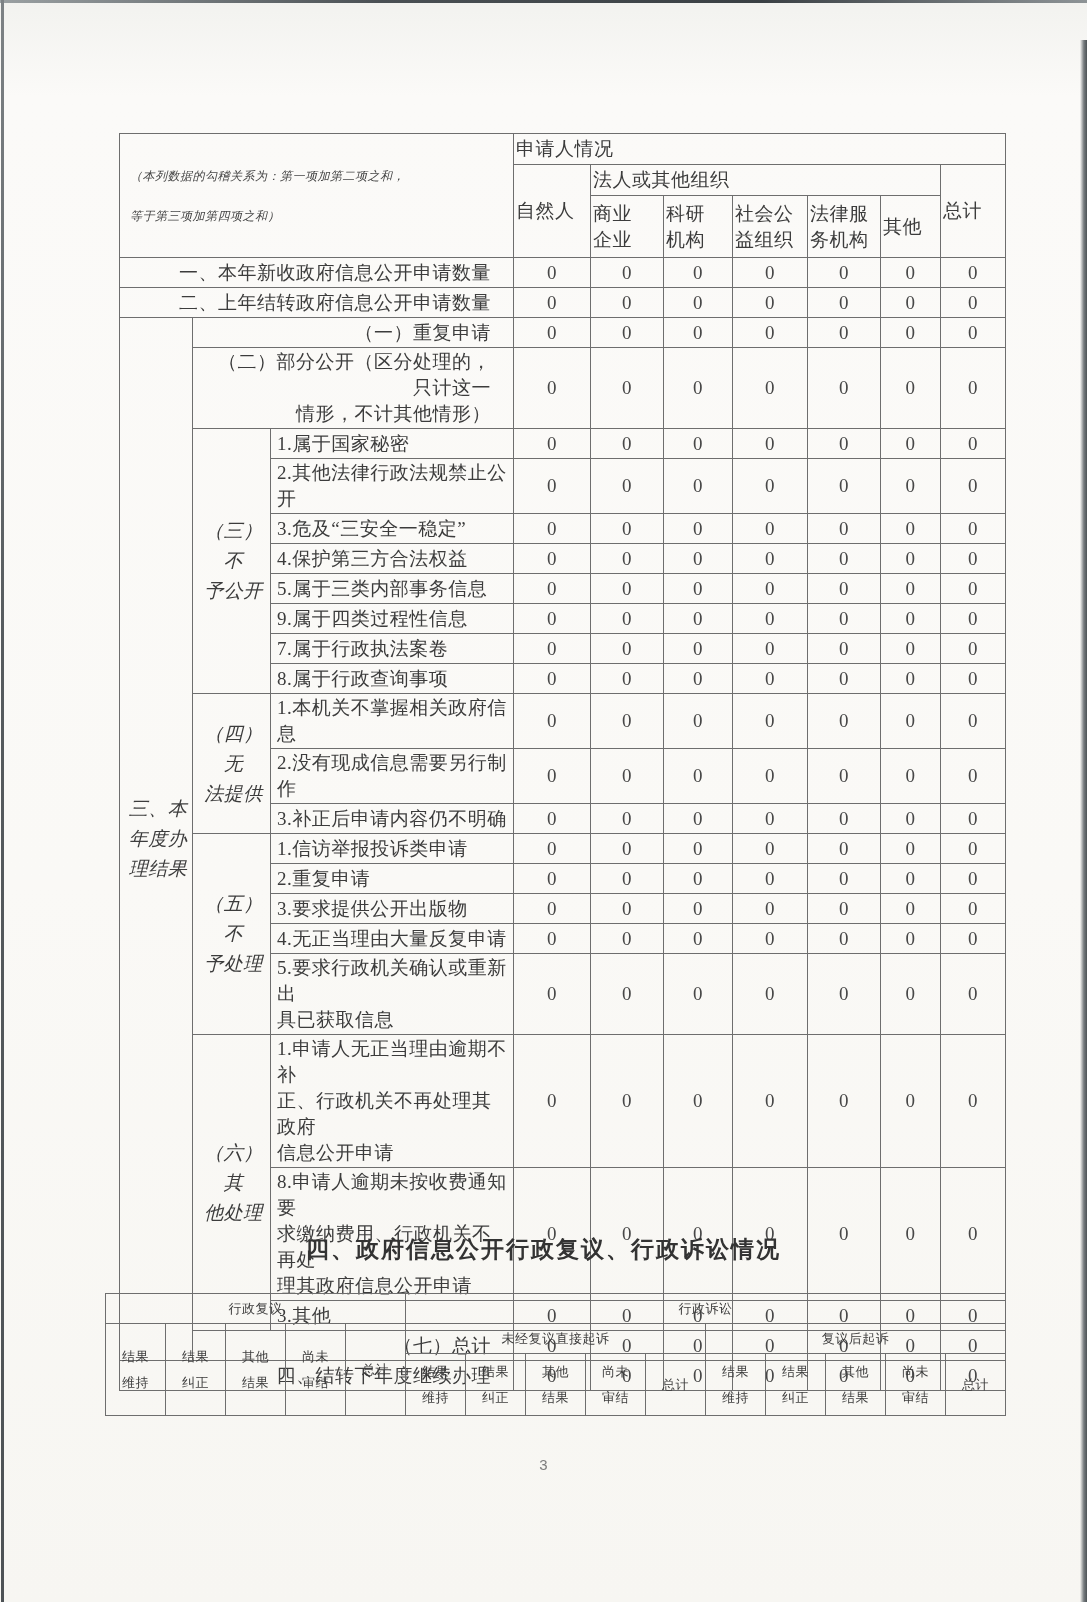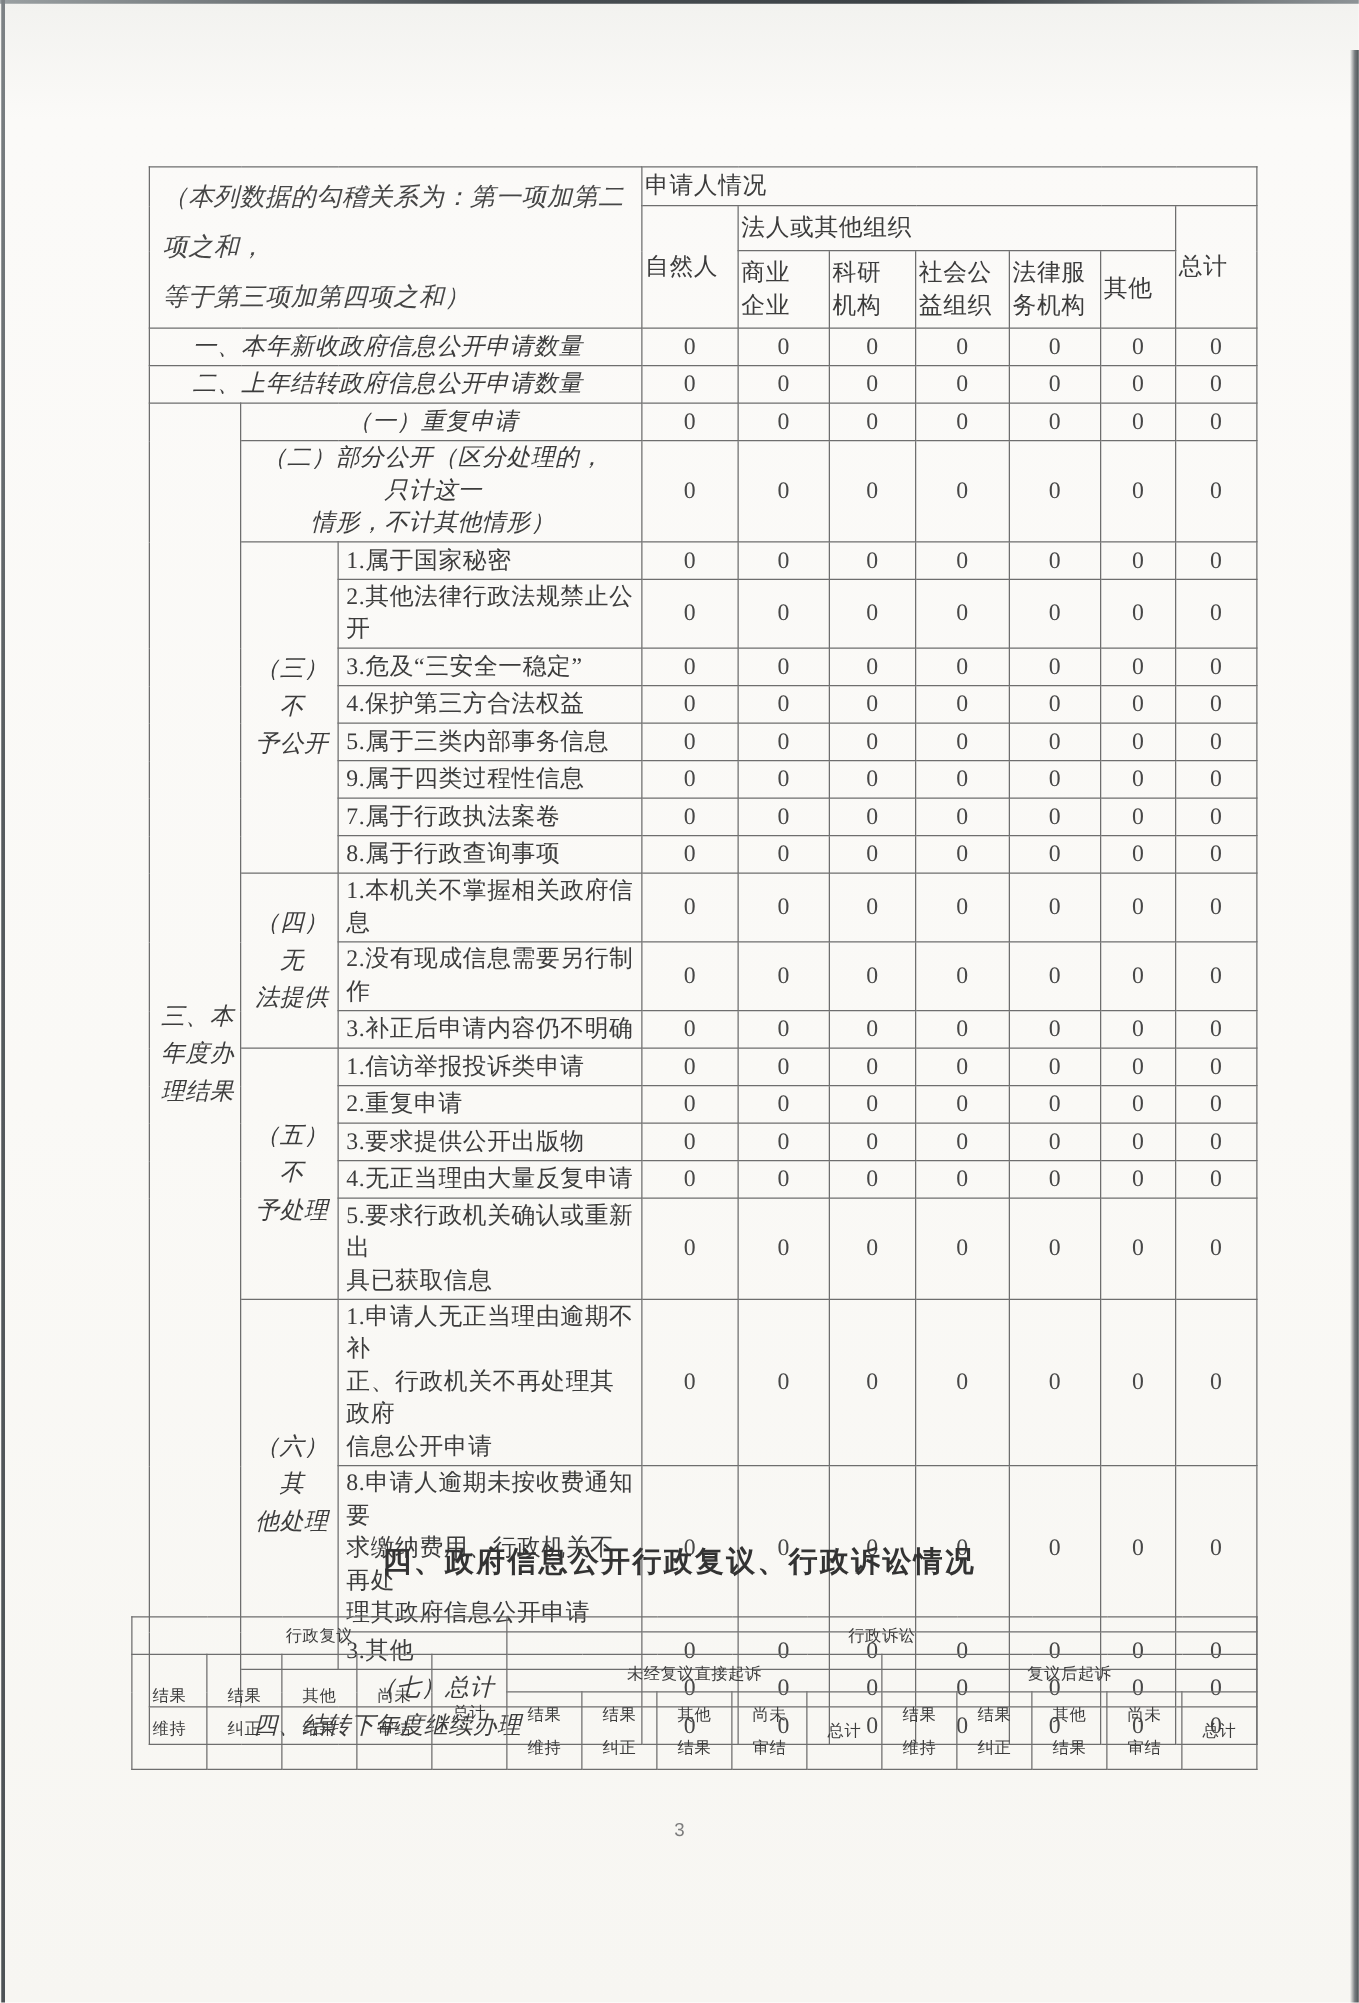--- a/index.html
+++ b/index.html
@@ -16,23 +16,23 @@
     background:linear-gradient(180deg,#7d8285,#565b5e 40%,#4d5255);}
   .edge-right{position:absolute;right:0;top:40px;width:7px;height:1562px;
     background:linear-gradient(90deg,rgba(150,150,150,0),#767b7e 55%,#4d5356);}
 
   table{border-collapse:collapse;table-layout:fixed;}
   td{border:1px solid #6e6e6e;white-space:pre-line;overflow:hidden;
      font-size:19px;line-height:26px;letter-spacing:.5px;vertical-align:middle;}
 
   
   #t1{position:absolute;left:119px;top:133px;width:886px;}
-  #t1 .note{font-style:italic;font-size:20px;line-height:40px;padding:4px 10px;text-align:left;color:#464646;}
+  #t1 .note{font-style:italic;font-size:12px;line-height:40px;padding:4px 10px;text-align:left;color:#464646;}
   #t1 .hc{text-align:left;padding:2px 2px;font-family:Liberation Serif, serif;}
-  #t1 .lbl{text-align:center;padding:1px 22px 1px 9px;font-style:italic;}
+  #t1 .lbl{text-align:right;padding:1px 22px 1px 9px;}
   #t1 .grp{text-align:center;padding:1px 4px 1px 8px;line-height:30px;font-style:italic;}
   #t1 .item{text-align:left;padding:1px 4px 1px 6px;}
   .val{text-align:center;padding:1px 2px;color:#474747;}
   tr.h30{height:30px;} tr.h62{height:62px;} tr.h88{height:88px;}
   tr.hh1{height:30px;} tr.hh2{height:30px;} tr.hh3{height:62px;}
 
   
   .sec-title{position:absolute;left:0;top:1234px;width:1087px;text-align:center;
     font-family:"Liberation Sans","DejaVu Sans",sans-serif;
     font-size:23px;font-weight:bold;color:#333;letter-spacing:2px;}

